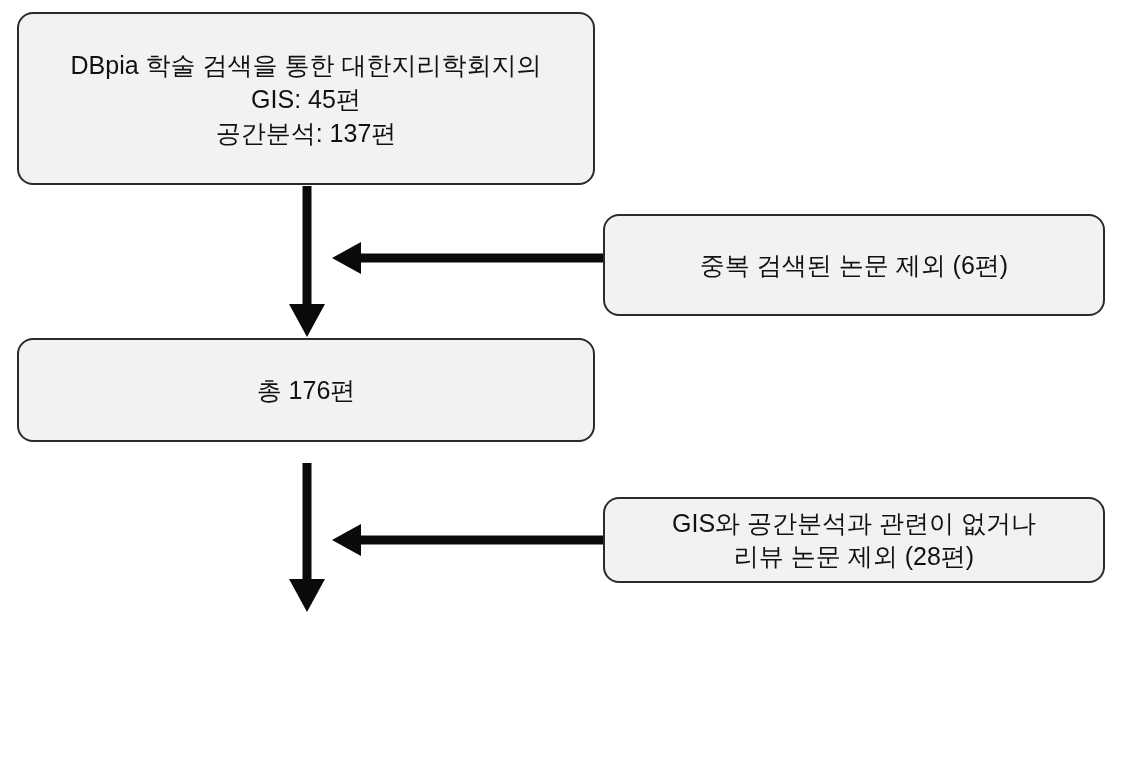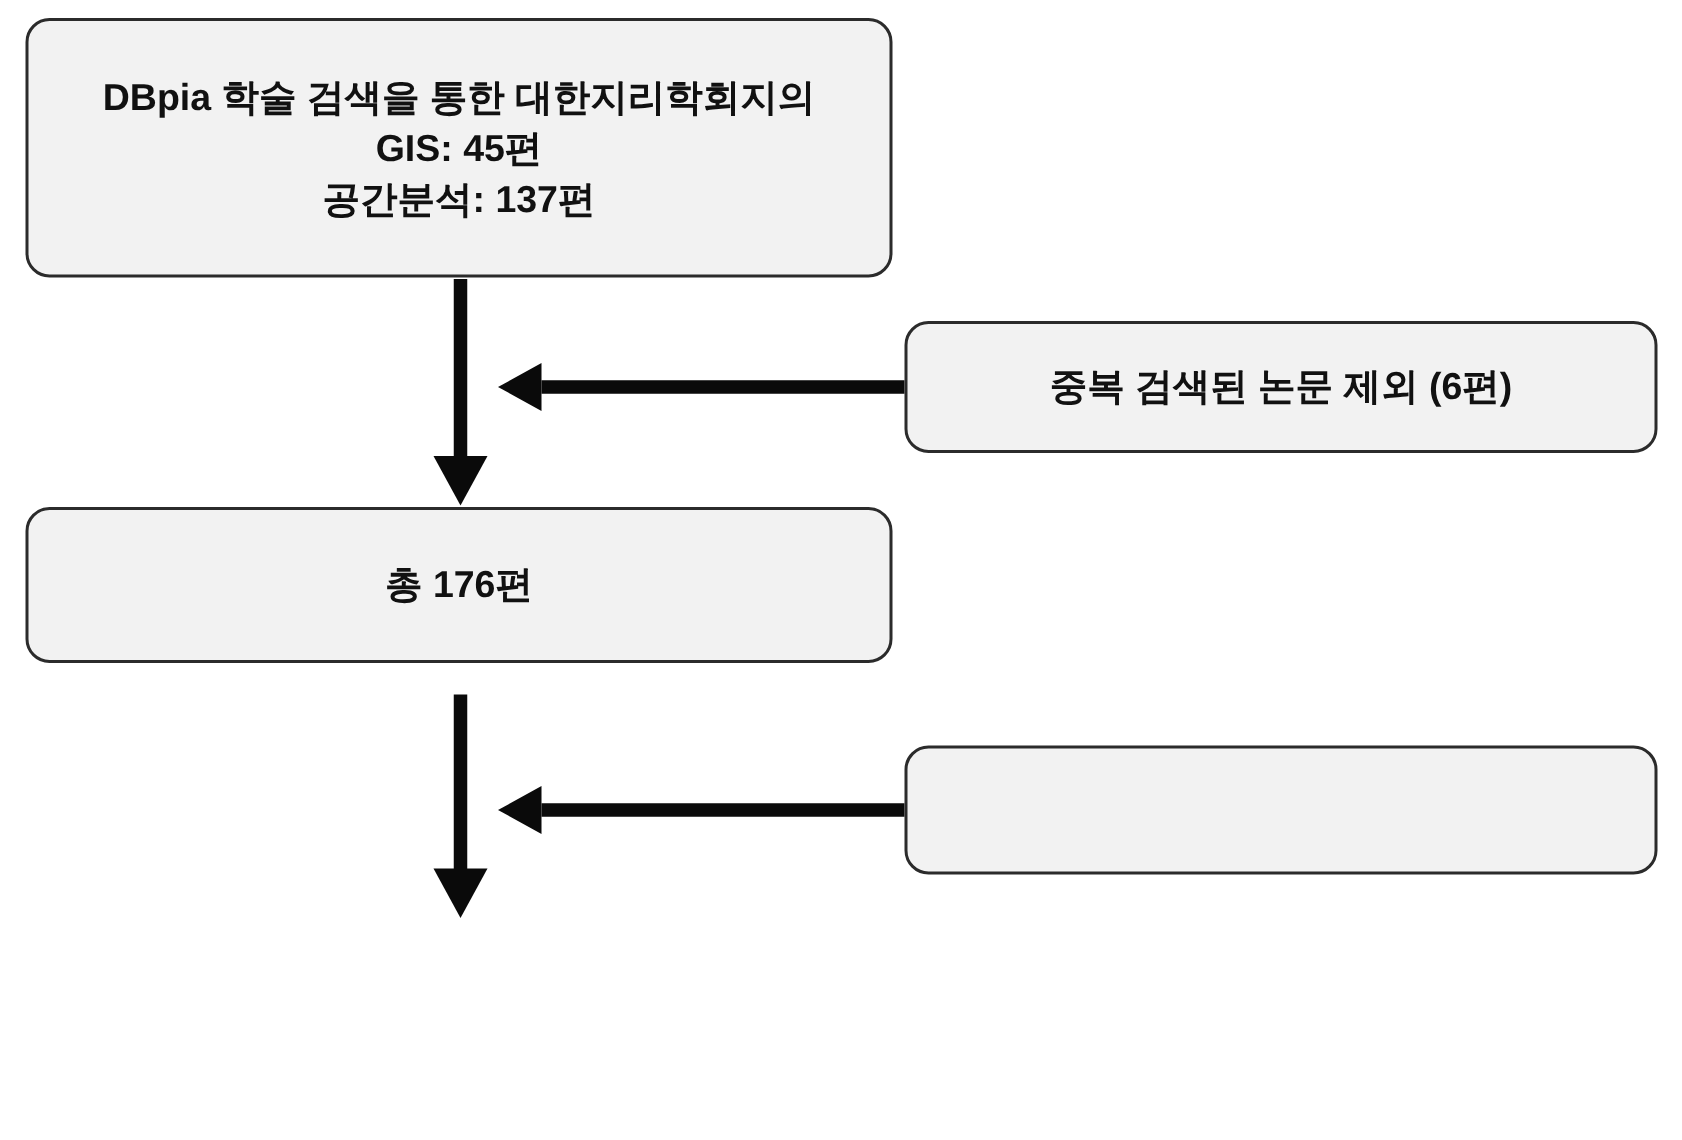--- a/index.html
+++ b/index.html
@@ -29,26 +29,25 @@
     border: 2px solid #2b2b2b;
     border-radius: 16px;
     display: flex;
     flex-direction: column;
     align-items: center;
     justify-content: center;
     text-align: center;
     color: #111111;
     font-size: 25px;
     line-height: 34px;
-    font-weight: bold;
   }
   .box-source { left: 17px; top: 12px;  width: 578px; height: 173px; }
   .box-total1 { left: 17px; top: 338px; width: 578px; height: 104px; }
   .box-total2 { left: 17px; top: 613px; width: 578px; height: 130px; }
-  .box-excl1  { left: 603px; top: 214px; width: 502px; height: 88px; }
+  .box-excl1  { left: 603px; top: 214px; width: 502px; height: 102px; }
   .box-excl2  { left: 603px; top: 497px; width: 502px; height: 86px; line-height: 33px; }
   .line { white-space: nowrap; }
 </style>
 </head>
 <body>
 
 <div class="canvas">
 
   <svg class="arrows" viewBox="0 0 1121 760" xmlns="http://www.w3.org/2000/svg" aria-hidden="true">
     <g fill="#0a0a0a">
@@ -77,16 +76,18 @@
 
   <div class="box box-excl1">
     <div class="line">중복 검색된 논문 제외 (6편)</div>
   </div>
 
   <div class="box box-total1">
     <div class="line">총 176편</div>
   </div>
 
   <div class="box box-excl2">
+    <div class="line">GIS와 공간분석과 관련이 없거나</div>
+    <div class="line">리뷰 논문 제외 (28편)</div>
   </div>
 
 
 </div>
 
 </body></html>

